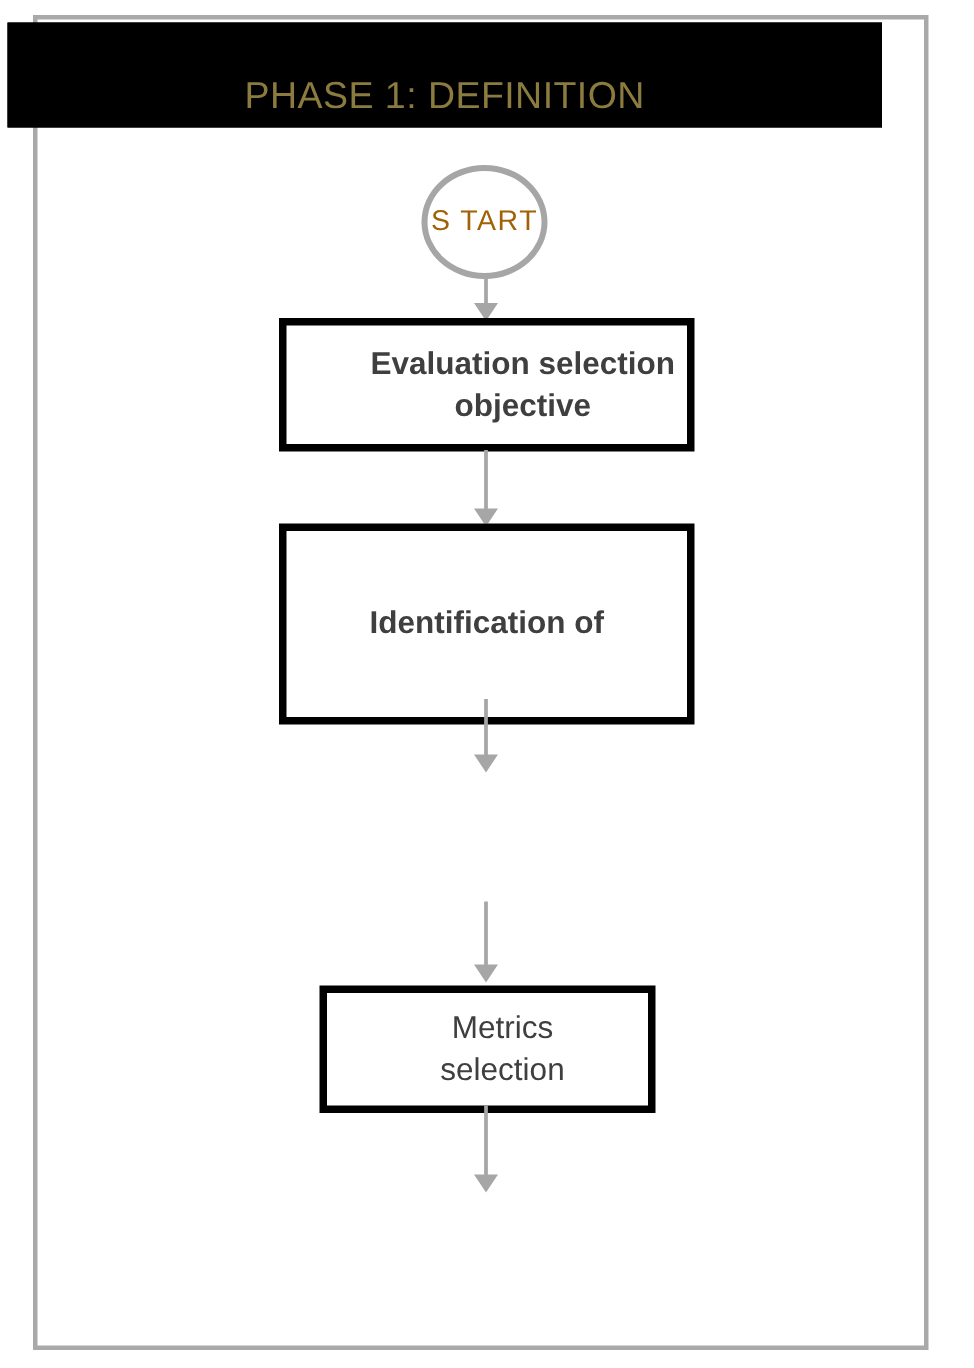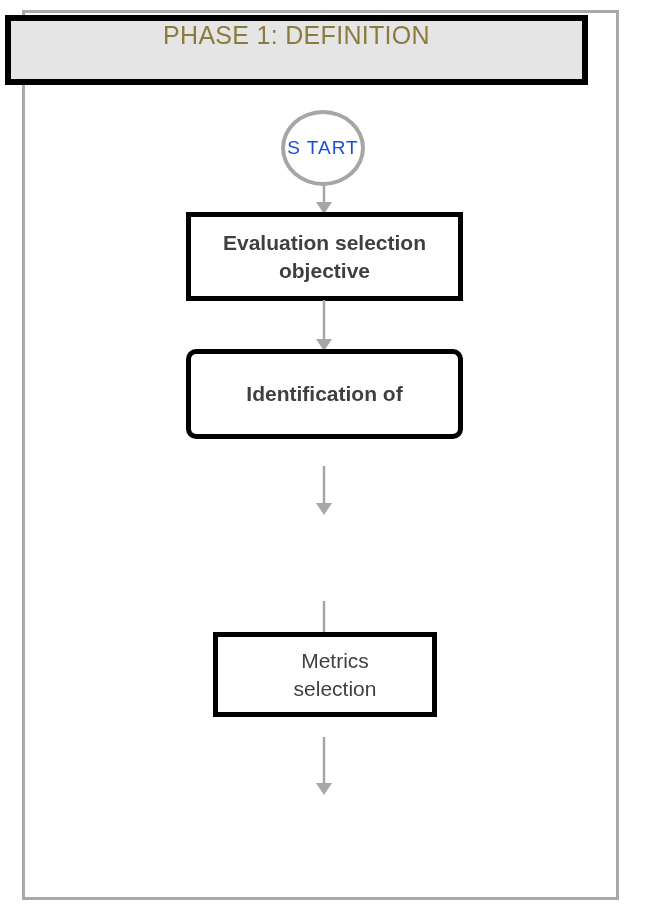--- a/index.html
+++ b/index.html
@@ -32,24 +32,24 @@
   }
 
   
   .title-banner {
     position: absolute;
     left: 5px;
     top: 15px;
     width: 583px;
     height: 70px;
     border: 6px solid #000000;
-    background: #e5e5e5;
+    background: #000000;
     box-sizing: border-box;
     display: flex;
-    align-items: flex-start;
+    align-items: flex-end;
     justify-content: center;
   }
   .title-text {
     font-size: 25px;
     letter-spacing: 0.3px;
     color: #8b7b3f;
     font-family: "Liberation Sans", sans-serif;
     white-space: nowrap;
   }
 
@@ -59,21 +59,21 @@
     border: 4px solid #a6a6a6;
     border-radius: 50%;
     background: #ffffff;
     box-sizing: border-box;
     display: flex;
     align-items: center;
     justify-content: center;
   }
   .terminator span {
     font-size: 19px;
-    color: #1d4ed8;
+    color: #a16207;
     letter-spacing: 1px;
     font-family: "Liberation Sans", sans-serif;
   }
   #node-start {
     left: 281px;
     top: 110px;
     width: 84px;
     height: 76px;
   }
   #node-end {
@@ -102,37 +102,37 @@
     font-family: "Liberation Sans", sans-serif;
   }
   .process-box .box-label.bold {
     font-weight: bold;
   }
   #node-eval-selection {
     left: 186px;
     top: 212px;
     width: 277px;
     height: 89px;
+    justify-content: flex-end;
   }
   #node-identification {
     left: 186px;
     top: 349px;
     width: 277px;
-    height: 90px;
-    border-radius: 10px;
+    height: 134px;
   }
   #node-tools {
     left: 186px;
     top: 513px;
     width: 277px;
     height: 89px;
   }
   #node-metrics {
     left: 213px;
-    top: 632px;
+    top: 657px;
     width: 224px;
     height: 85px;
     padding-left: 20px;
   }
 
   
   .connector {
     position: absolute;
     left: 310px;
     width: 28px;

